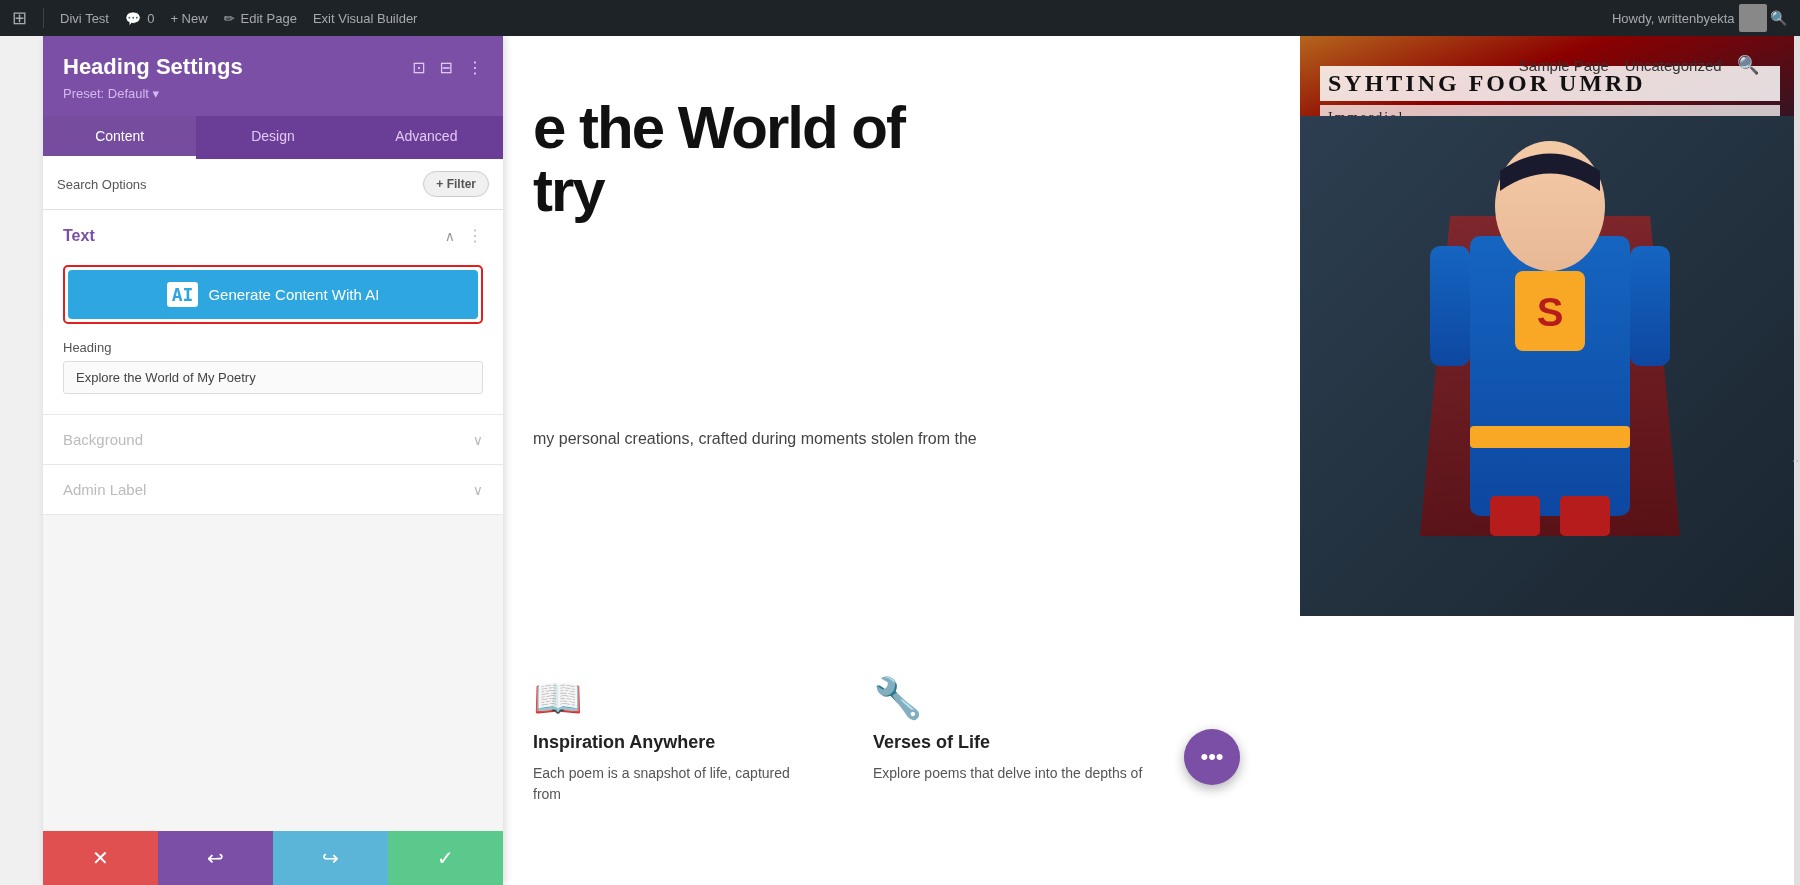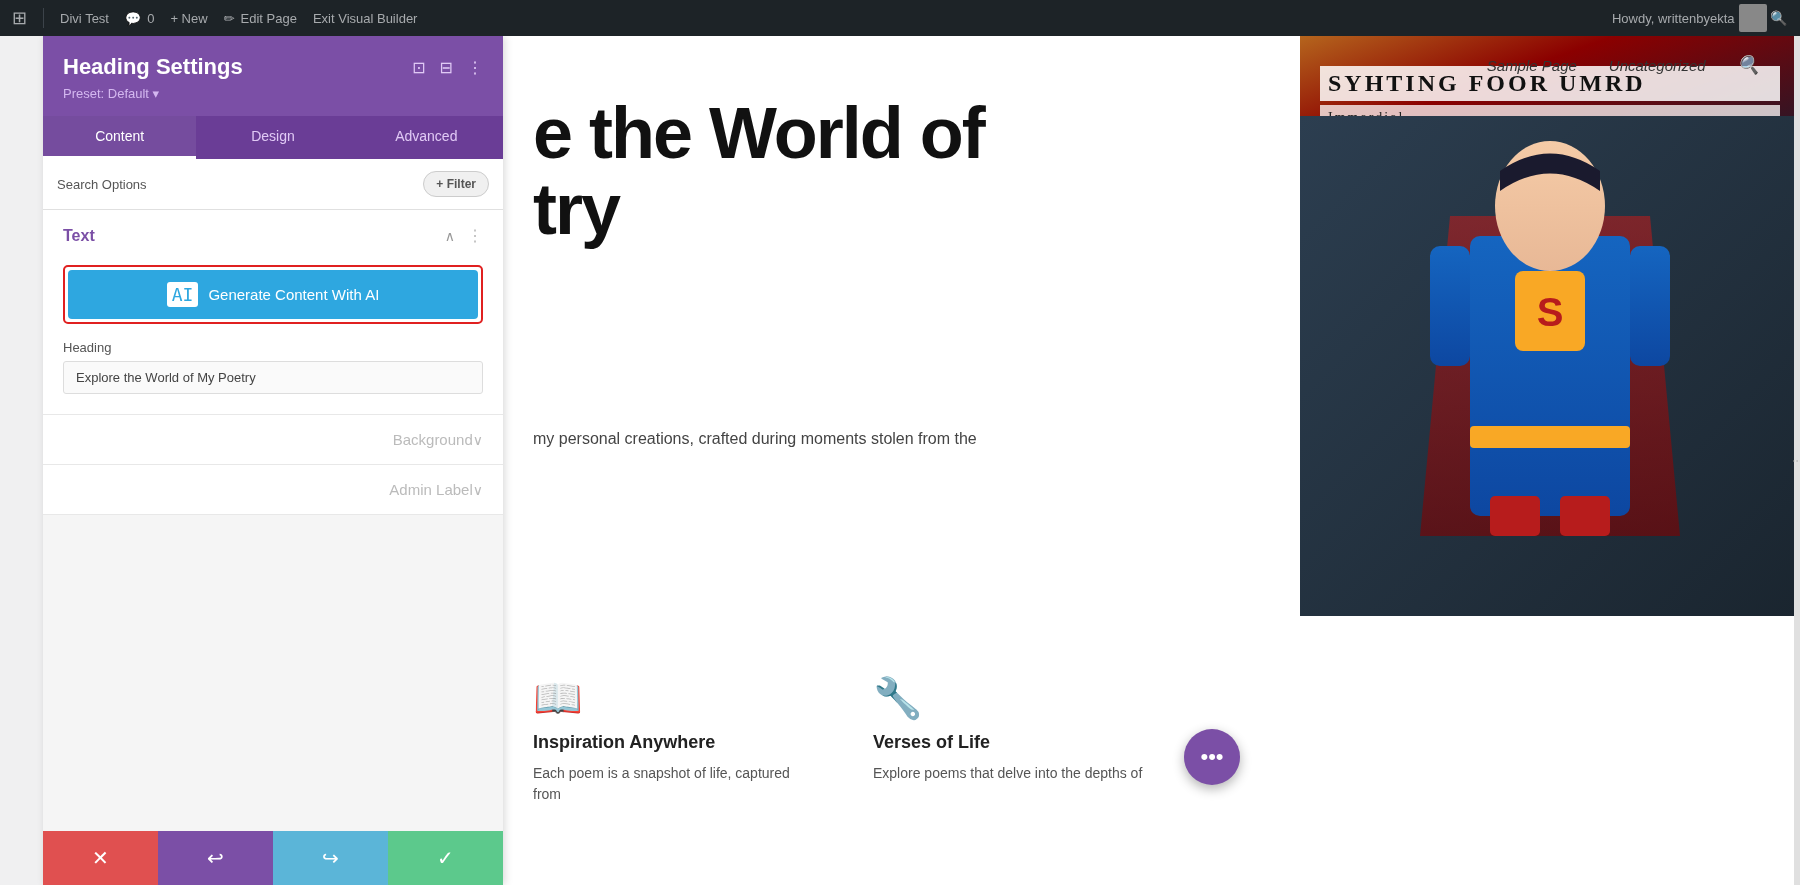--- a/index.html
+++ b/index.html
@@ -90,21 +90,21 @@
     
     .field-label { font-size: 13px; color: #555; margin-bottom: 6px; font-weight: 500; }
     .field-input {
       width: 100%; border: 1px solid #ddd; border-radius: 3px;
       padding: 8px 12px; font-size: 13px; color: #444; background: #fafafa; outline: none;
     }
 
     
     .collapsed-section {
       background: #fff; border-bottom: 1px solid #e8e8e8;
-      display: flex; align-items: center; justify-content: flex-end;
+      display: flex; align-items: center; justify-content: space-between;
       padding: 16px 20px; cursor: pointer;
     }
     .collapsed-title { font-size: 15px; color: #bbb; font-weight: 400; }
     .collapsed-chevron { color: #bbb; font-size: 14px; }
 
     
     .action-bar { display: flex; height: 54px; flex-shrink: 0; }
     .action-btn {
       flex: 1; border: none; cursor: pointer; display: flex; align-items: center; justify-content: center; font-size: 20px;
     }
@@ -115,29 +115,29 @@
 
     
     #main-content {
       flex: 1; background: #fff; position: relative; overflow: hidden;
     }
 
     
     .site-nav {
       position: absolute; top: 0; right: 0; left: 0;
       display: flex; align-items: center; justify-content: flex-end;
-      padding: 18px 40px; gap: 32px; z-index: 10; font-style: italic;
+      padding: 18px 40px; gap: 16px; z-index: 10;
     }
     .site-nav-link { font-size: 15px; color: #333; text-decoration: none; cursor: pointer; }
     .site-nav-search { font-size: 18px; color: #333; cursor: pointer; }
 
     
     .hero-heading {
       position: absolute; top: 60px; left: 30px; right: 520px;
-      font-size: 72px; font-weight: 900; color: #111; line-height: 1.05;
+      font-size: 60px; font-weight: 900; color: #111; line-height: 1.05;
       letter-spacing: -2px;
     }
 
     
     .hero-subtext {
       position: absolute; top: 390px; left: 30px; right: 496px;
       font-size: 16px; color: #444; line-height: 1.6;
     }
 
     
@@ -246,21 +246,21 @@
           <span class="section-title">Text</span>
           <div style="display:flex;align-items:center;gap:12px;">
             <span class="section-chevron">∧</span>
             <span class="section-more">⋮</span>
           </div>
         </div>
         <div class="section-content">
 
           <div class="ai-button-wrapper">
             <button class="ai-button">
-              <span class="ai-icon" style="font-size:18px;background:#fff;color:#2ea7e0;border-radius:3px;padding:2px 5px;font-weight:400;font-family:monospace;">AI</span>
+              <span class="ai-icon" style="font-size:18px;background:#fff;color:#2ea7e0;border-radius:3px;padding:2px 5px;font-weight:700;font-family:monospace;">AI</span>
               <span>Generate Content With AI</span>
             </button>
           </div>
 
           <div style="margin-top:16px;">
             <div class="field-label">Heading</div>
             <input class="field-input" type="text" value="Explore the World of My Poetry" style="">
           </div>
         </div>
       </div>

